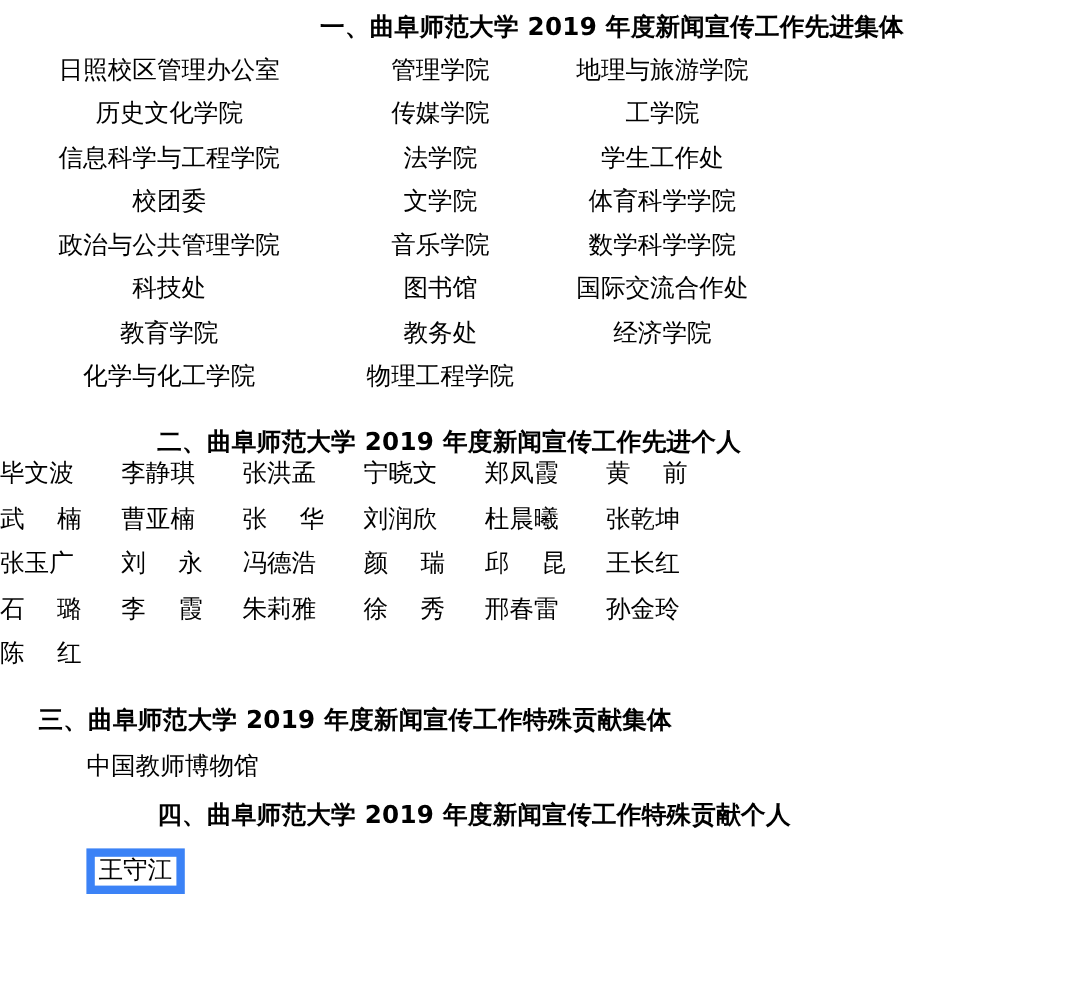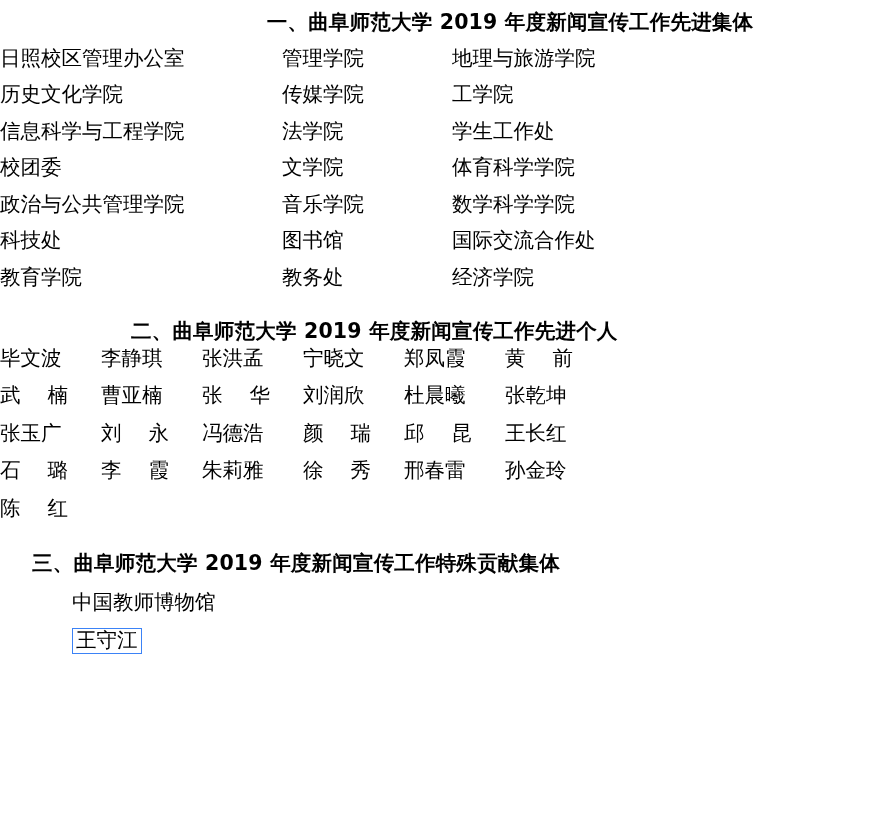--- a/index.html
+++ b/index.html
@@ -31,20 +31,21 @@
   }
   .heading-1 { margin-top: 10px; text-align: center; }
   .heading-2 { margin-top: 16px; }
   .heading-3 { margin-top: 16px; padding-left: 32px; }
   .heading-4 { margin-top: 18px; }
 
   .group-table {
     margin-top: 13px;
     padding-left: 128px;
     border-collapse: collapse;
+    text-align: center;
   }
   .group-table td {
     font-size: 20.5px;
     line-height: 1.0;
     padding: 0 0 16px 0;
     white-space: nowrap;
     vertical-align: top;
   }
   .group-table td.c0 { width: 282px; }
   .group-table td.c1 { width: 170px; }
@@ -74,21 +75,21 @@
   }
 
   .simple-line {
     font-size: 20.5px;
     line-height: 1.0;
     padding-left: 72px;
     margin-top: 16px;
   }
   .boxed {
     display: inline-block;
-    border: 1px solid #3b82f6;
+    border: 7px solid #3b82f6;
     padding: 1px 3px 2px 3px;
   }
 </style>
 </head>
 <body>
 
 <div class="page">
 
   <h2 class="section-heading heading-1">一、曲阜师范大学 2019 年度新闻宣传工作先进集体</h2>
 
@@ -121,20 +122,25 @@
       </tr>
       <tr>
         <td class="c0">科技处</td>
         <td class="c1">图书馆</td>
         <td class="c2">国际交流合作处</td>
       </tr>
       <tr>
         <td class="c0">教育学院</td>
         <td class="c1">教务处</td>
         <td class="c2">经济学院</td>
+      </tr>
+      <tr>
+        <td class="c0">化学与化工学院</td>
+        <td class="c1">物理工程学院</td>
+        <td class="c2"></td>
       </tr>
     </tbody>
   </table>
 
   <h2 class="section-heading heading-2">二、曲阜师范大学 2019 年度新闻宣传工作先进个人</h2>
 
   <table class="name-table">
     <tbody>
       <tr>
         <td><span class="nm">毕文波</span></td>
@@ -176,18 +182,19 @@
         <td><span class="nm"></span></td>
         <td><span class="nm"></span></td>
       </tr>
     </tbody>
   </table>
 
   <h2 class="section-heading heading-3">三、曲阜师范大学 2019 年度新闻宣传工作特殊贡献集体</h2>
 
   <div class="simple-line">中国教师博物馆</div>
 
+  <h2 class="section-heading heading-4">四、曲阜师范大学 2019 年度新闻宣传工作特殊贡献个人</h2>
 
   <div class="simple-line">
     <span class="boxed">王守江</span>
   </div>
 
 </div>
 
 </body></html>

